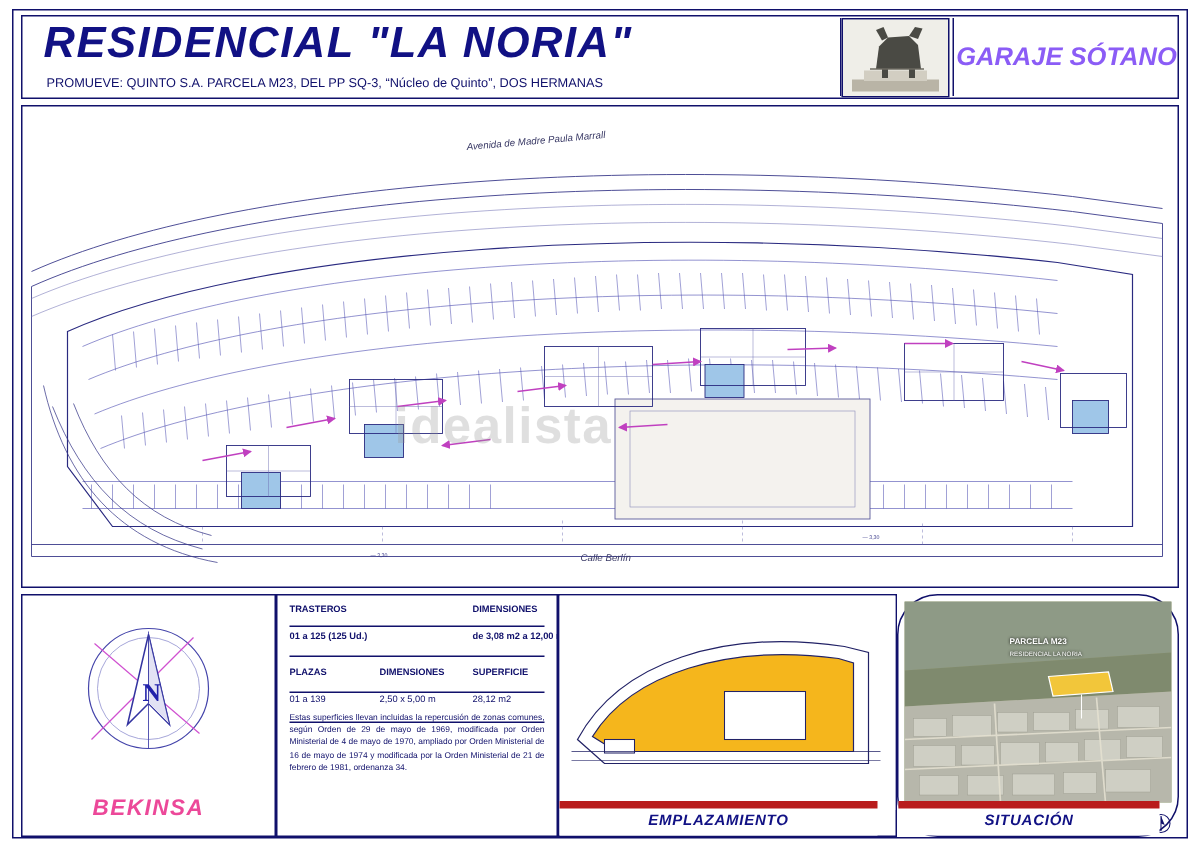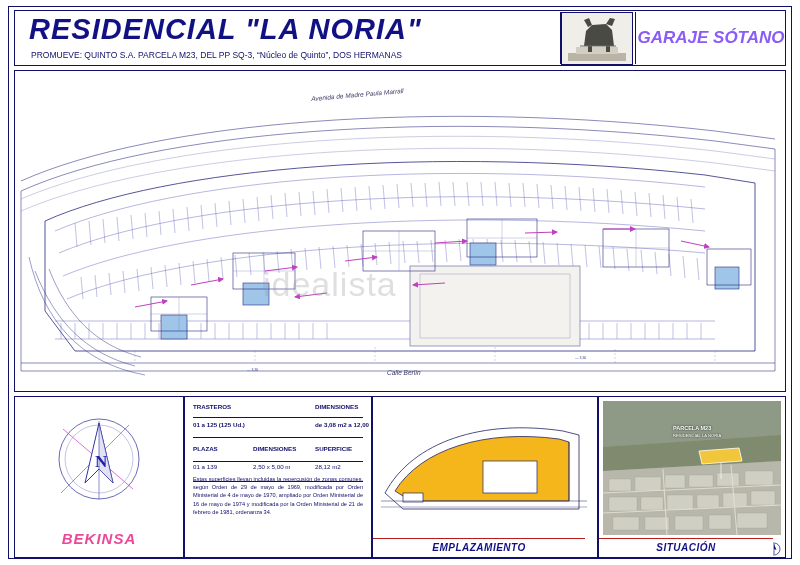--- a/index.html
+++ b/index.html
@@ -99,21 +99,21 @@
     position: absolute;
     font-size: 6.5px;
     color: #3a3a66;
     font-style: italic;
     white-space: nowrap;
   }
   .watermark {
     position: absolute;
     left: 248px; top: 194px;
     font-size: 34px;
-    font-weight: normal;
+    font-weight: bold;
     color: rgba(150,150,150,0.30);
     letter-spacing: 1px;
     pointer-events: none;
     white-space: nowrap;
     text-align: center;
   }
   
   .bottom-row {
     position: absolute;
     left: 14px; top: 396px;
@@ -121,27 +121,27 @@
   }
   .cell {
     position: absolute;
     border: 1px solid #10106b;
     box-sizing: border-box;
     background: #ffffff;
   }
   .cell-compass { left: 0px; top: 0px; width: 170px; height: 162px; }
   .cell-legend  { left: 170px; top: 0px; width: 188px; height: 162px; }
   .cell-emplaz  { left: 358px; top: 0px; width: 226px; height: 162px; }
-  .cell-situ    { left: 584px; top: 0px; width: 188px; height: 162px; }
+  .cell-situ    { left: 584px; top: 0px; width: 188px; height: 162px; border-radius: 27px; }
 
   .cell-caption {
     position: absolute;
     left: 0; right: 12px; bottom: 0;
     height: 18px;
-    border-top: 1px solid #b91c1c;
+    border-top: 5px solid #b91c1c;
     line-height: 18px;
     font-size: 10px;
     font-weight: bold;
     font-style: italic;
     color: #111184;
     text-align: center;
     letter-spacing: .5px;
     background: #ffffff;
   }
   .brand {

